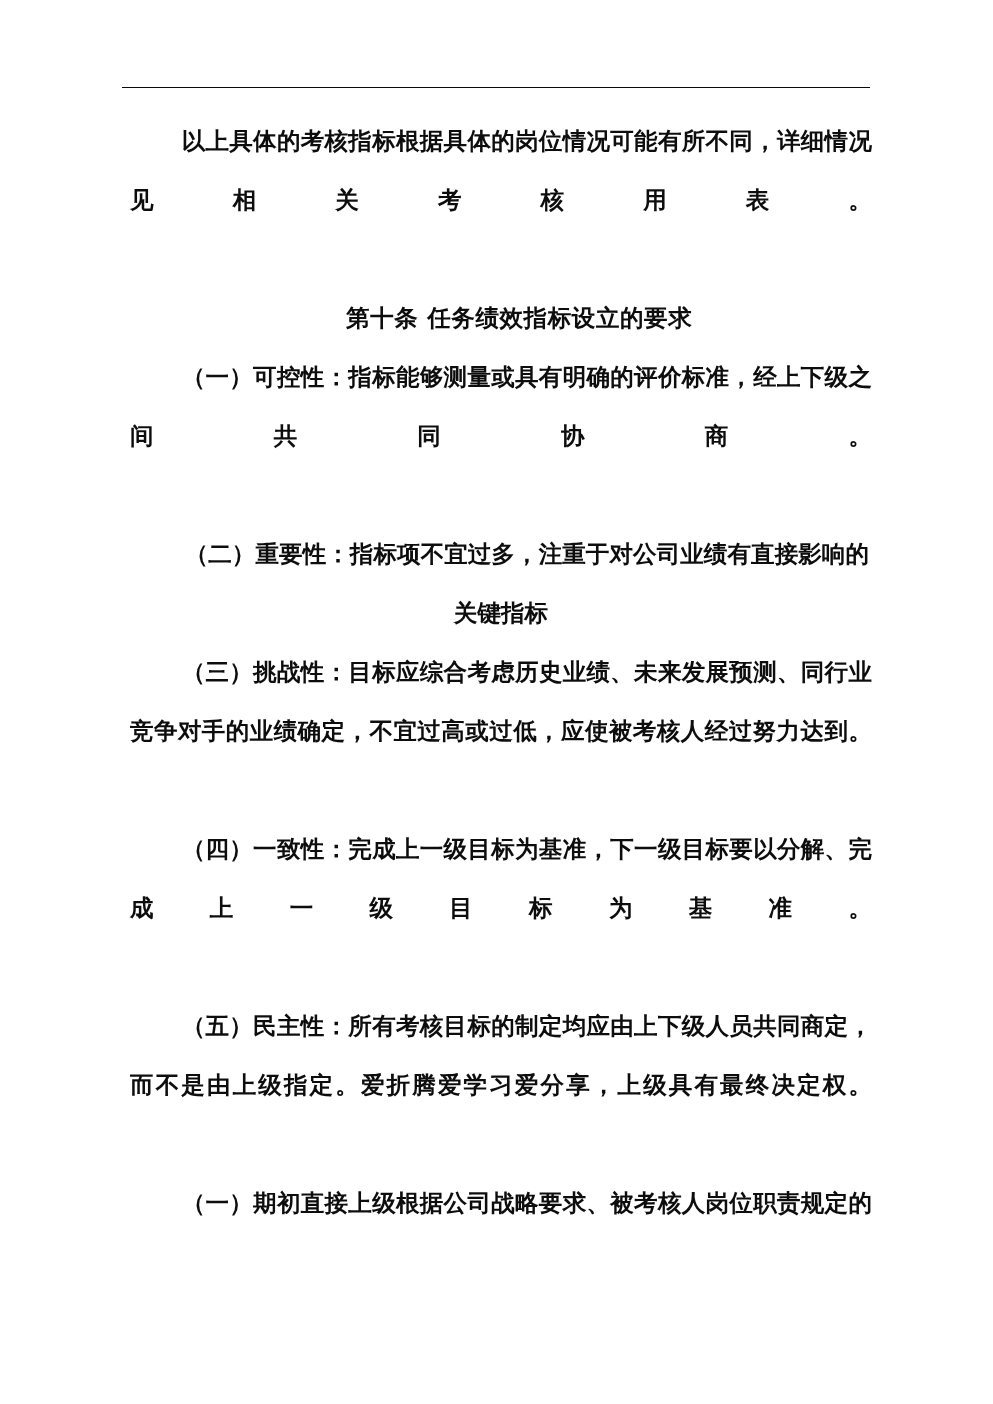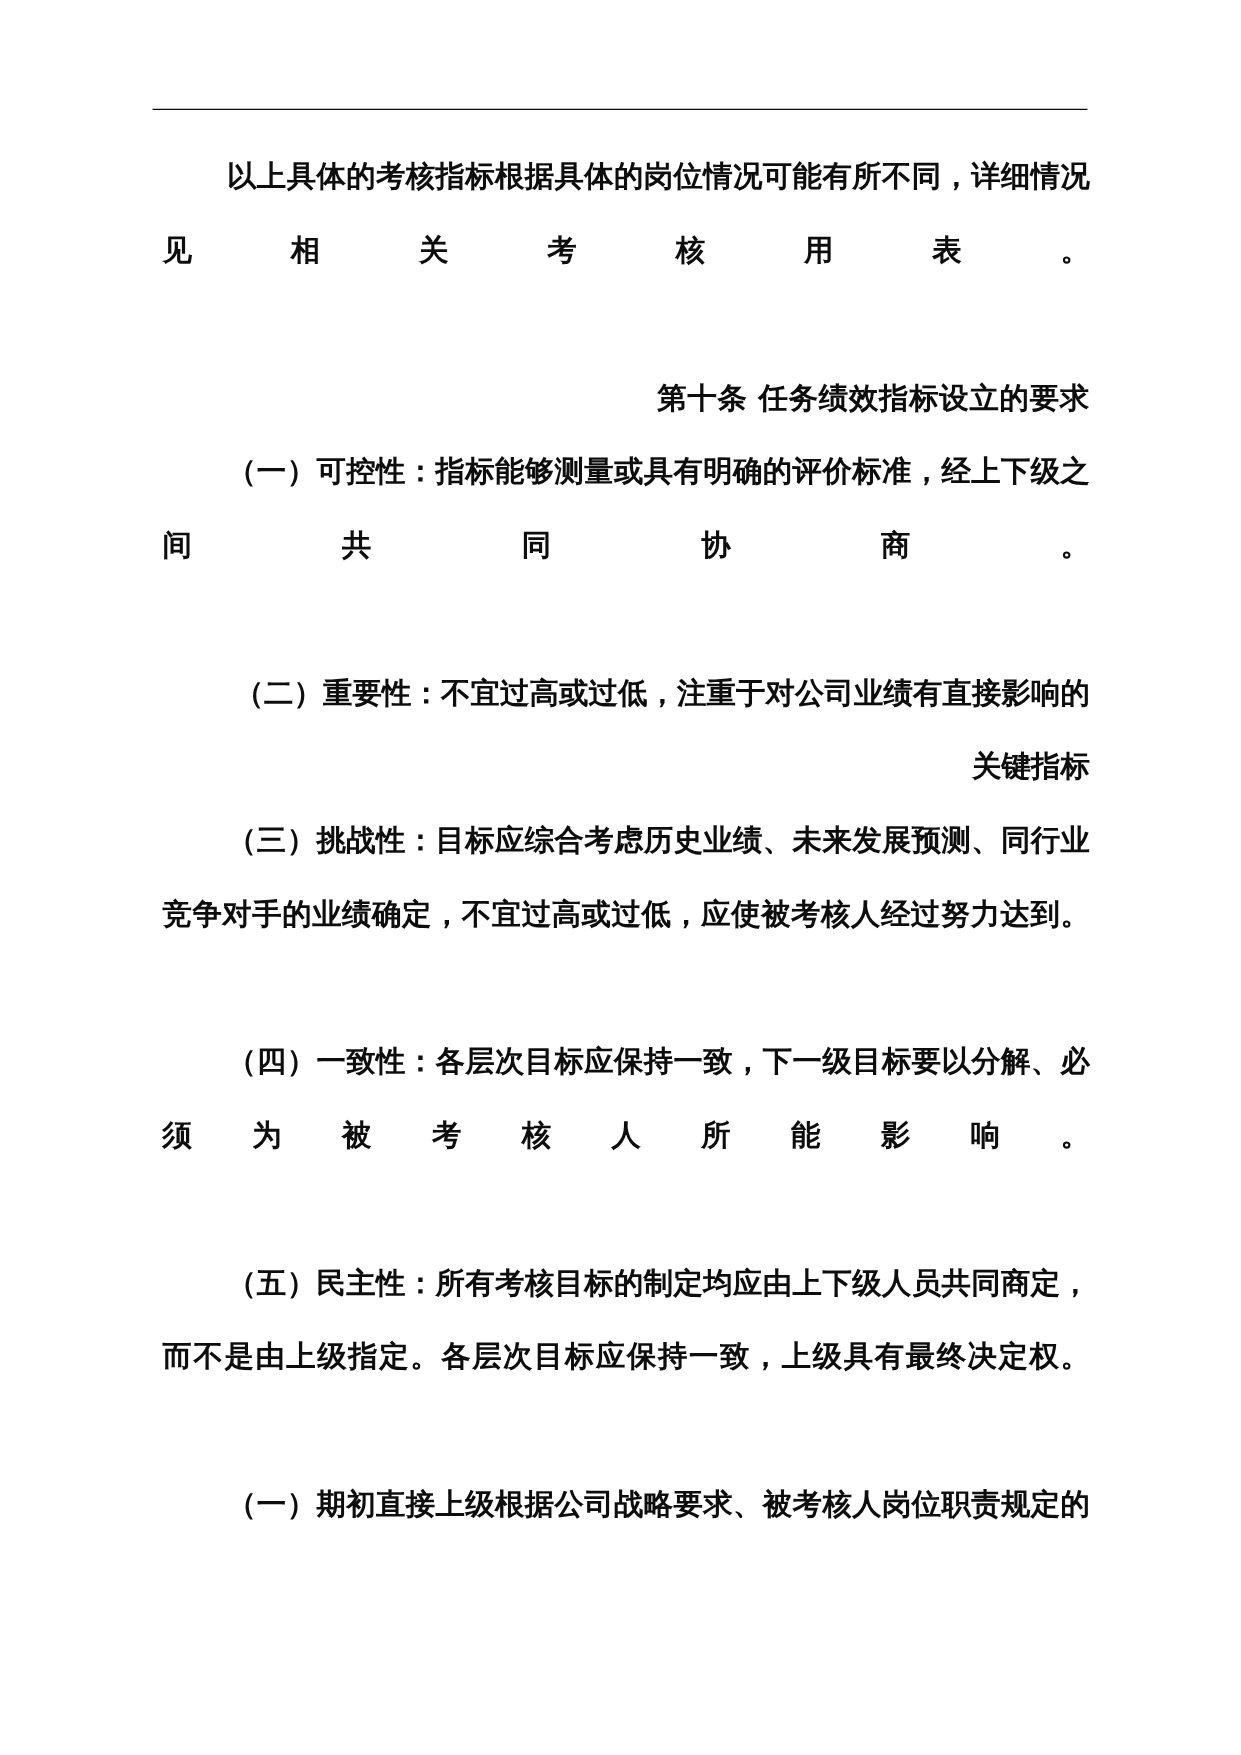--- a/index.html
+++ b/index.html
@@ -45,21 +45,21 @@
     font-weight: 700;
     -webkit-font-smoothing: none;
   }
   
   .p::after {
     content: "";
     display: inline-block;
     width: 100%;
   }
   .p.nojust {
-    text-align: right;
+    text-align: center;
   }
   .p.nojust::after { display: none; }
 
   .indent2 { text-indent: 2.2em; }
   .indent15 { text-indent: 1.55em; }
 
   
   .heading {
     font-weight: 700;
     letter-spacing: 0.6px;
@@ -87,27 +87,27 @@
   <div id="header-rule"></div>
 
   <div id="body-block">
 
     <p class="p indent2">以上具体的考核指标根据具体的岗位情况可能有所不同，详细情况见相关考核用表。</p>
 
     <p class="p nojust heading indent15">第十条 任务绩效指标设立的要求</p>
 
     <p class="p indent2">（一）可控性：指标能够测量或具有明确的评价标准，经上下级之间共同协商。</p>
 
-    <p class="p nojust indent2">（二）重要性：不宜过高或过低，注重于对公司业绩有直接影响的关键指标</p>
+    <p class="p nojust indent2">（二）重要性：指标项不宜过多，注重于对公司业绩有直接影响的关键指标</p>
 
     <p class="p indent2">（三）挑战性：目标应综合考虑历史业绩、未来发展预测、同行业竞争对手的业绩确定，不宜过高或过低，应使被考核人经过努力达到。</p>
 
-    <p class="p indent2">（四）一致性：各层次目标应保持一致，下一级目标要以分解、必须为被考核人所能影响。</p>
+    <p class="p indent2">（四）一致性：完成上一级目标为基准，下一级目标要以分解、完成上一级目标为基准。</p>
 
-    <p class="p indent2">（五）民主性：所有考核目标的制定均应由上下级人员共同商定，而不是由上级指定。各层次目标应保持一致，上级具有最终决定权。</p>
+    <p class="p indent2">（五）民主性：所有考核目标的制定均应由上下级人员共同商定，而不是由上级指定。爱折腾爱学习爱分享，上级具有最终决定权。</p>
 
 
     <p class="p indent2">（一）期初直接上级根据公司战略要求、被考核人岗位职责规定的工作任务，经上下级之间共同协商，制定被考核人当期工作计划和考核指标，报上一级主管领导审批后实施。</p>
 
   </div>
 
   <div id="watermark">头条 @爱折腾爱学习爱分享</div>
 
 </div>
 

